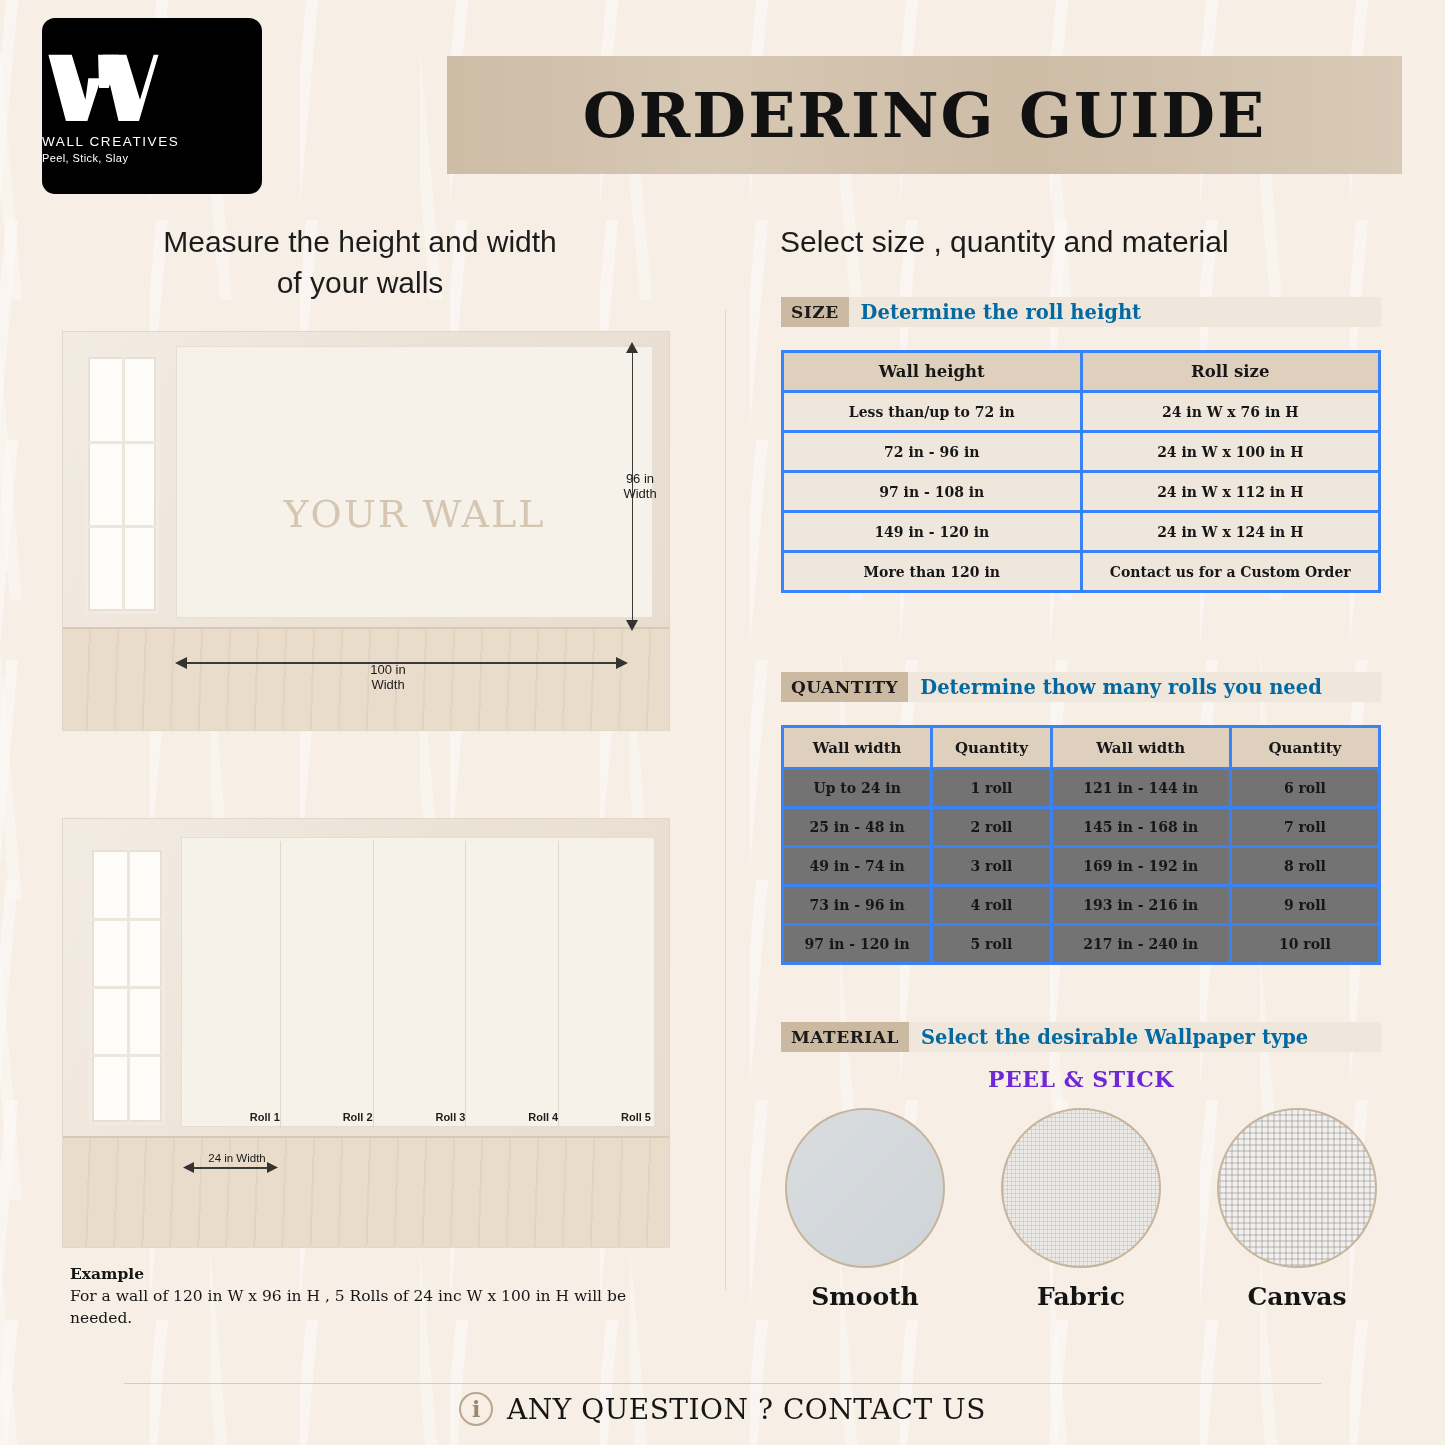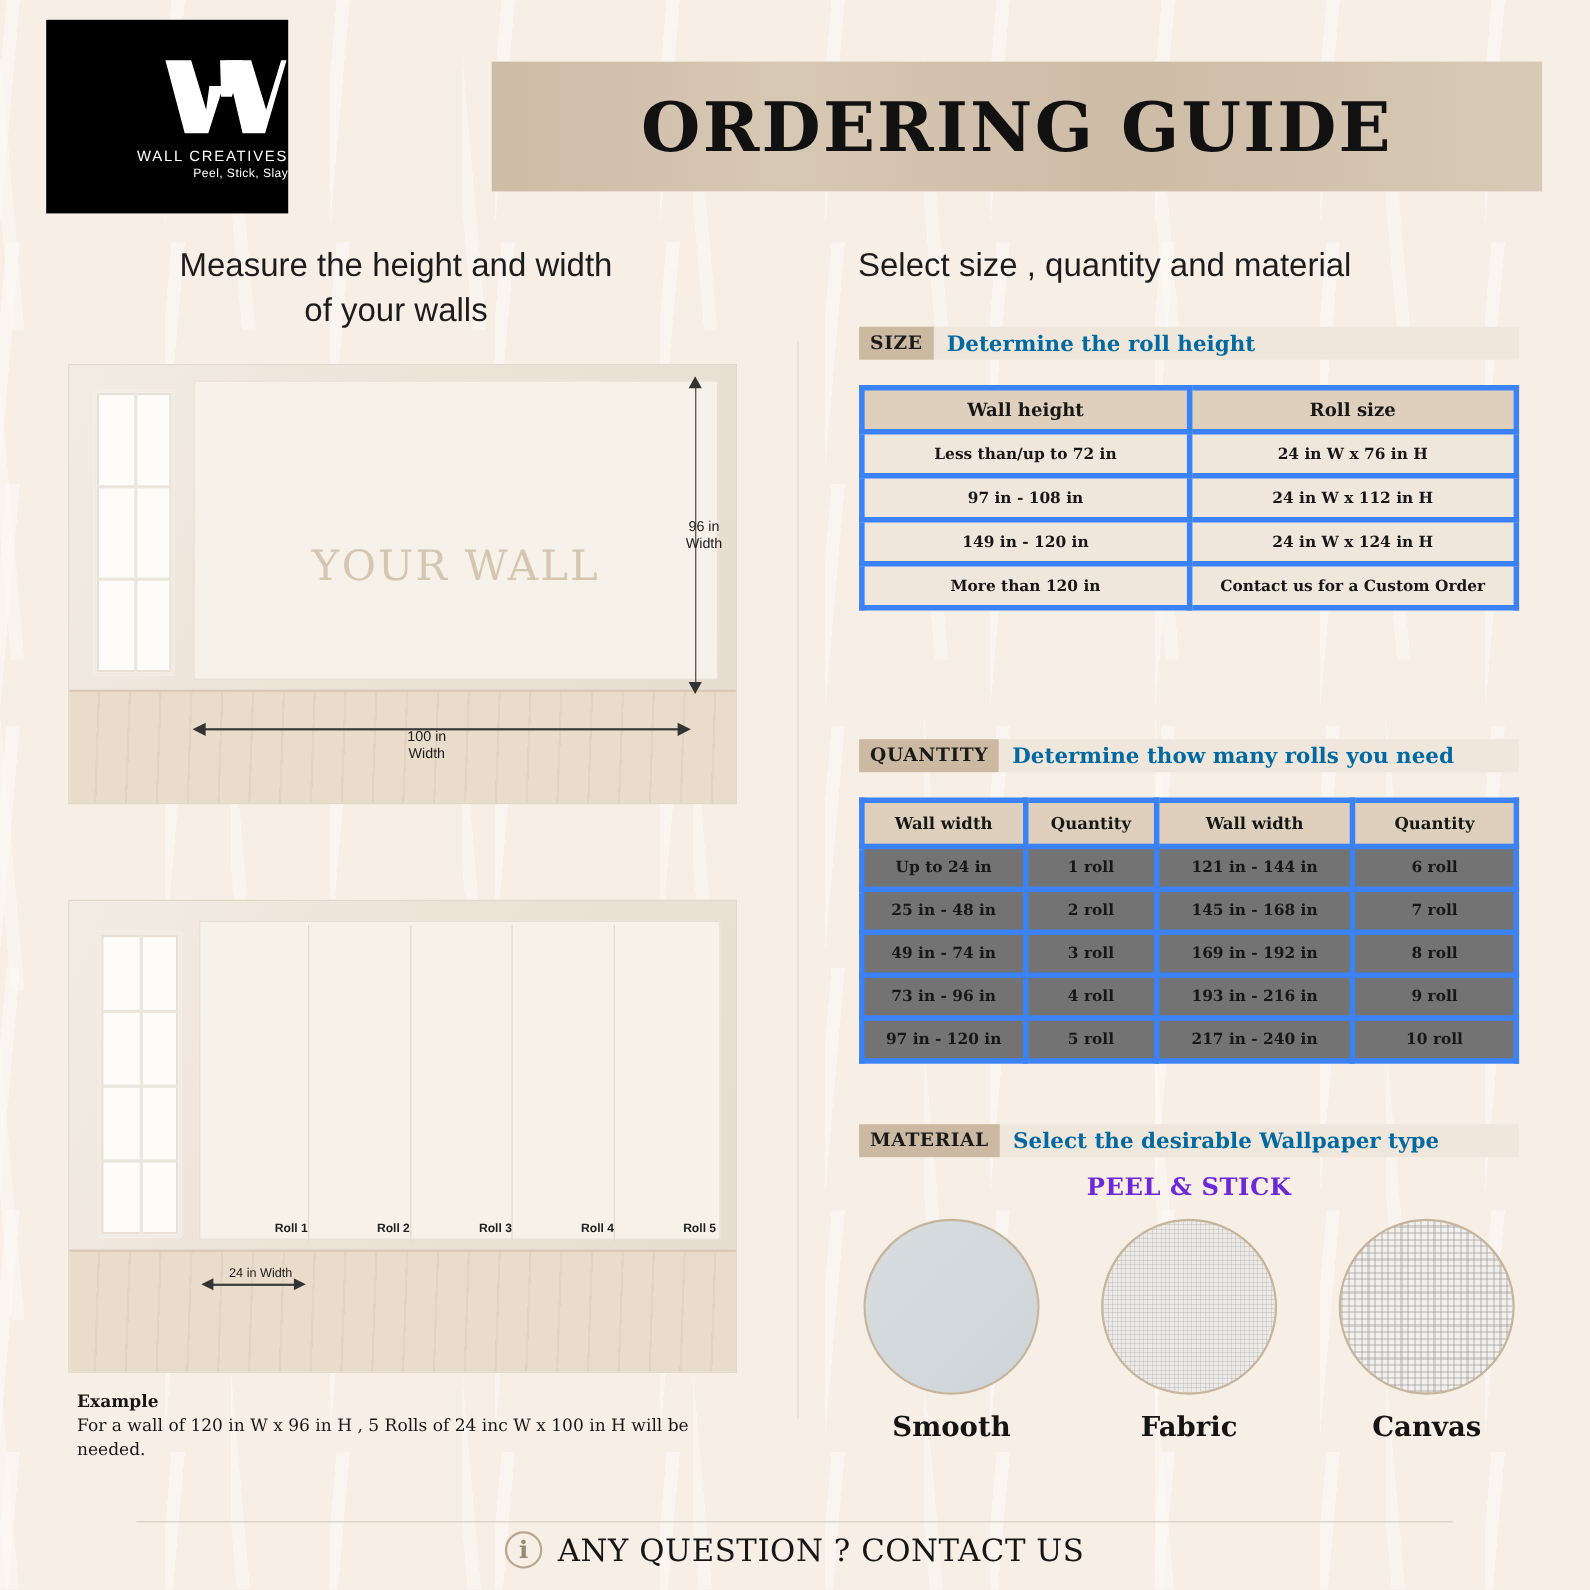--- a/index.html
+++ b/index.html
@@ -20,21 +20,21 @@
     background-size: 150px 220px, 210px 300px;
     opacity:.75;
     pointer-events:none;
   }
   .page { position:absolute; inset:0; }
 
   
   .logo-box{
     position:absolute; left:42px; top:18px; width:220px; height:176px;
     background:#000; color:#fff;
-    display:flex; flex-direction:column; align-items:flex-end; justify-content:center;
+    display:flex; flex-direction:column; align-items:flex-start; justify-content:center;border-radius:13px;
   }
   .logo-mark{ width:118px; height:76px; }
   .logo-name{
     font-size:13.5px; letter-spacing:1.6px; margin-top:9px; font-weight:400;
   }
   .logo-tag{ font-size:11px; letter-spacing:.4px; margin-top:3px; }
 
   .title-band{
     position:absolute; left:447px; top:56px; width:955px; height:118px;
     background:linear-gradient(90deg,#cdbca6 0%, #d7c8b4 28%, #cdbca6 60%, #d8cab6 100%);
@@ -124,21 +124,21 @@
   }
   #bar-size{ left:781px; top:297px; }
   #bar-qty{ left:781px; top:672px; }
   #bar-material{ left:781px; top:1022px; }
 
   table{
     position:absolute; border-collapse:collapse; font-family:"DejaVu Serif", serif;
     width:600px;
   }
   table td, table th{
-    border:5px solid #3b82f6; text-align:center; color:#171717;
+    border:3px solid #3b82f6; text-align:center; color:#171717;
   }
   #size-table{ left:781px; top:350px; }
   #size-table th{ background:#ded0bd; font-size:16.5px; font-weight:700; height:40px; }
   #size-table td{ background:#efe7dc; font-size:14px; font-weight:700; height:40px; }
 
   #qty-table{ left:781px; top:725px; }
   #qty-table th{ background:#ded0bd; font-size:15px; font-weight:700; height:42px; }
   #qty-table td{ background:#737373; font-size:14px; font-weight:700; height:39px; }
 
   .peel-title{
@@ -309,20 +309,24 @@
           <th style="width: 50%;">Wall height</th>
           <th style="width: 50%;">Roll size</th>
         </tr>
       </thead>
     <tbody id="size-body">
         <tr>
           <td>Less than/up to 72 in</td>
           <td>24 in W x 76 in H</td>
         </tr>
         <tr>
+          <td>72 in - 96 in</td>
+          <td>24 in W x 100 in H</td>
+        </tr>
+        <tr>
           <td>97 in - 108 in</td>
           <td>24 in W x 112  in H</td>
         </tr>
         <tr>
           <td>149 in - 120 in</td>
           <td>24 in W x 124 in H</td>
         </tr>
         <tr>
           <td>More than 120 in</td>
           <td>Contact us for a Custom Order</td>

